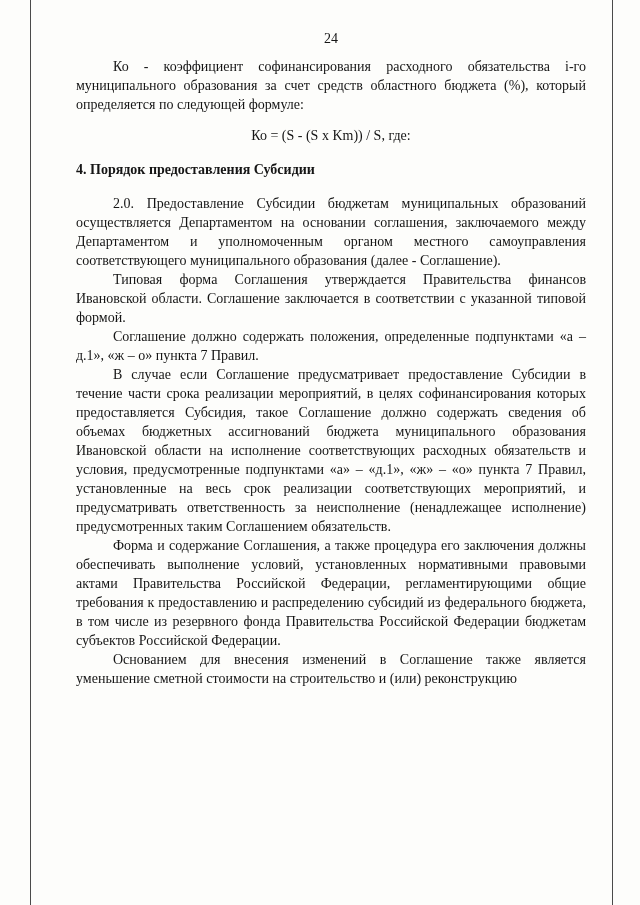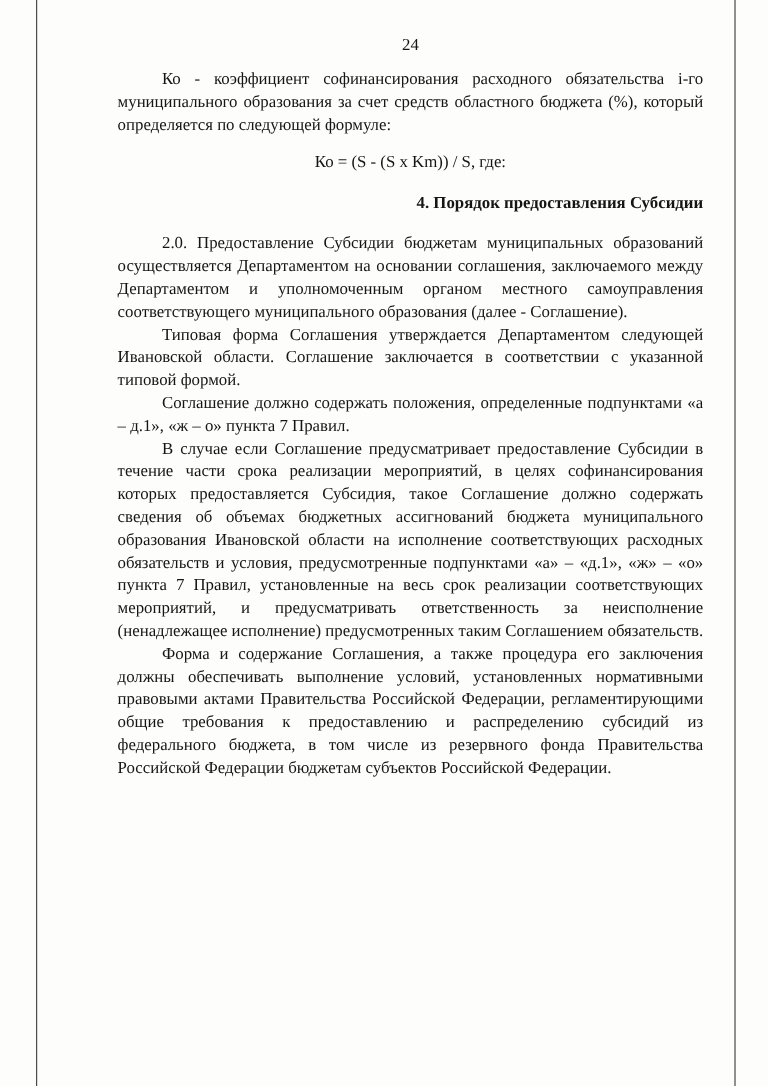--- a/index.html
+++ b/index.html
@@ -24,21 +24,21 @@
     position: absolute;
     top: 0;
     bottom: 0;
     width: 1px;
     background: #4a4a4a;
   }
   .edge-line.left { left: 30px; }
   .edge-line.right { right: 27px; }
   .content {
     position: absolute;
-    left: 98px;
+    left: 76px;
     right: 54px;
     top: 30px;
   }
   .page-number {
     text-align: center;
     font-size: 14px;
     line-height: 18px;
     margin: 0 0 9px 0;
   }
   .content p {
@@ -49,38 +49,39 @@
   .content p.body {
     text-align: justify;
     text-indent: 37px;
   }
   .content p.formula {
     text-align: center;
     text-indent: 0;
     margin: 12px 0 0 0;
   }
   .content p.heading {
-    text-align: right;
+    text-align: left;
     text-indent: 0;
     font-weight: bold;
     margin: 15px 0 15px 0;
   }
 </style>
 </head>
 <body>
 
 <div class="page">
   <div class="edge-line left"></div>
   <div class="edge-line right"></div>
   <div class="content">
     <div class="page-number">24</div>
     <div id="doc-body">
         <p class="body">Ко - коэффициент софинансирования расходного обязательства i-го муниципального образования за счет средств областного бюджета (%), который определяется по следующей формуле:</p>
         <p class="formula">Ко = (S - (S x Km)) / S, где:</p>
         <p class="heading">4. Порядок предоставления Субсидии</p>
         <p class="body">2.0. Предоставление Субсидии бюджетам муниципальных образований осуществляется Департаментом на основании соглашения, заключаемого между Департаментом и уполномоченным органом местного самоуправления соответствующего муниципального образования (далее - Соглашение).</p>
-        <p class="body">Типовая форма Соглашения утверждается Департаментом следующей Ивановской области. Соглашение заключается в соответствии с указанной типовой формой.</p>
+        <p class="body">Типовая форма Соглашения утверждается Правительства финансов Ивановской области. Соглашение заключается в соответствии с указанной типовой формой.</p>
         <p class="body">Соглашение должно содержать положения, определенные подпунктами «а – д.1», «ж – о» пункта 7 Правил.</p>
         <p class="body">В случае если Соглашение предусматривает предоставление Субсидии в течение части срока реализации мероприятий, в целях софинансирования которых предоставляется Субсидия, такое Соглашение должно содержать сведения об объемах бюджетных ассигнований бюджета муниципального образования Ивановской области на исполнение соответствующих расходных обязательств и условия, предусмотренные подпунктами «а» – «д.1», «ж» – «о» пункта 7 Правил, установленные на весь срок реализации соответствующих мероприятий, и предусматривать ответственность за неисполнение (ненадлежащее исполнение) предусмотренных таким Соглашением обязательств.</p>
         <p class="body">Форма и содержание Соглашения, а также процедура его заключения должны обеспечивать выполнение условий, установленных нормативными правовыми актами Правительства Российской Федерации, регламентирующими общие требования к предоставлению и распределению субсидий из федерального бюджета, в том числе из резервного фонда Правительства Российской Федерации бюджетам субъектов Российской Федерации.</p>
+        <p class="body">Основанием для внесения изменений в Соглашение также является уменьшение сметной стоимости на строительство и (или) реконструкцию</p>
       </div>
   </div>
 </div>
 
 </body></html>

